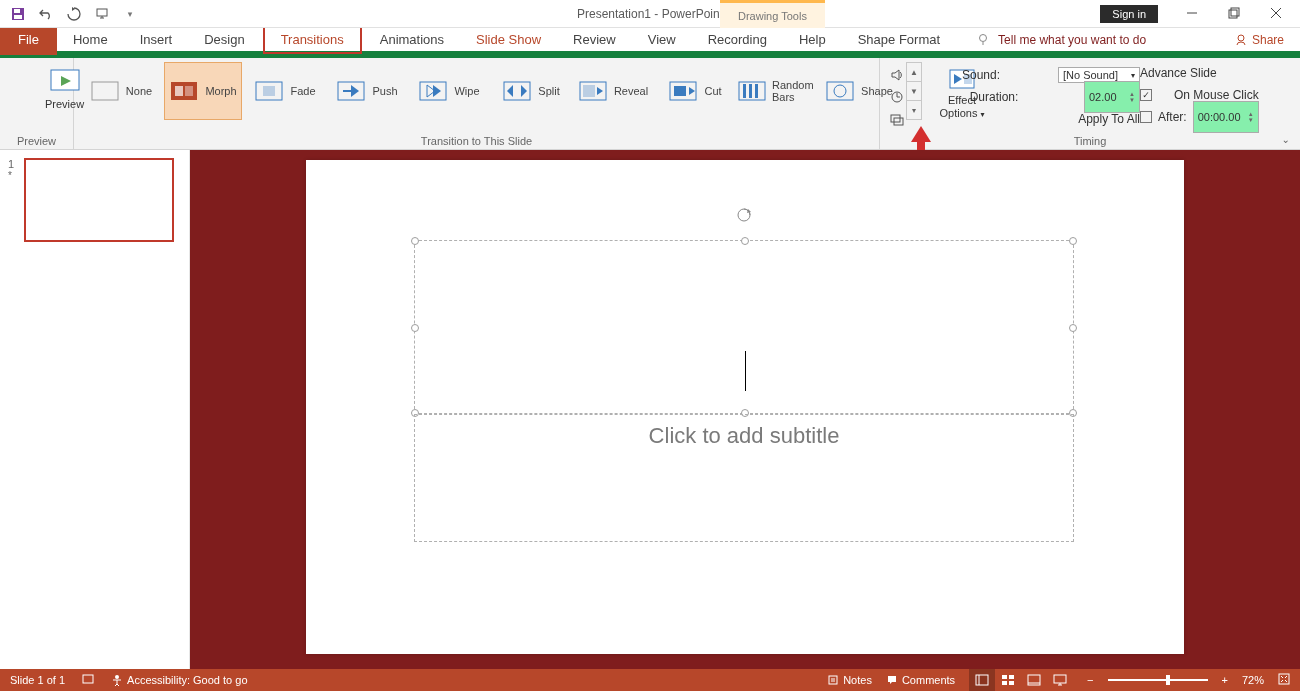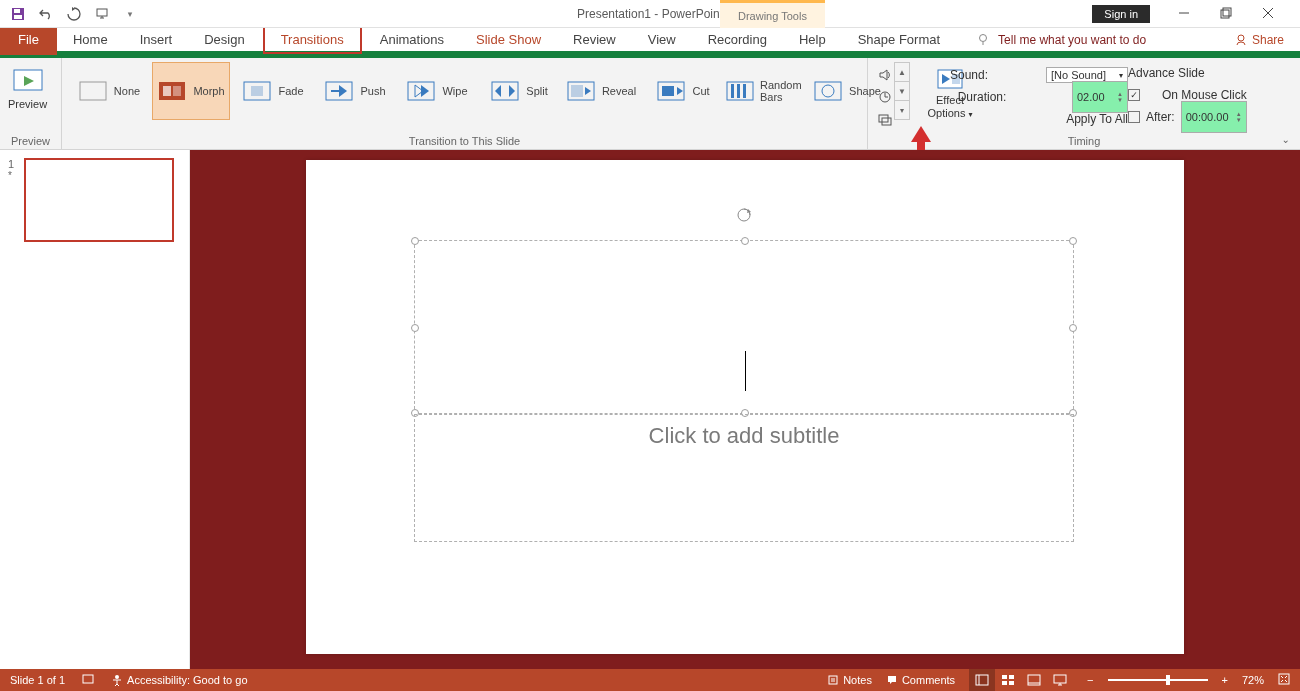--- a/index.html
+++ b/index.html
@@ -5,40 +5,40 @@
 * { margin: 0; padding: 0; box-sizing: border-box; font-family: "Segoe UI", Arial, sans-serif; }
 body { width: 1300px; height: 691px; background: #fff; overflow: hidden; font-size: 12px; color: #333; position: relative; }
 
 
 .titlebar { height: 28px; display: flex; align-items: center; background: #fff; border-bottom: 1px solid #e1e1e1; position: relative; }
 .qat { display: flex; align-items: center; gap: 12px; padding-left: 10px; }
 .qat-item { width: 16px; height: 16px; display: flex; align-items: center; justify-content: center; color: #666; cursor: pointer; }
 .save-icon svg { fill: #7a3e9d; }
 .title-text { position: absolute; left: 50%; transform: translateX(-50%); font-size: 12px; color: #5a5a5a; }
 .drawing-tools { position: absolute; left: 720px; top: 0; height: 28px; display: flex; align-items: center; font-size: 11px; color: #777; background: #fff3e0; padding: 0 18px; border-top: 3px solid #ffb84d; }
-.win-controls { position: absolute; right: 8px; display: flex; align-items: center; gap: 28px; padding-right: 16px; }
+.win-controls { position: absolute; right: 0; display: flex; align-items: center; gap: 28px; padding-right: 16px; }
 .signin { background: #2b2b2b; color: #fff; padding: 3px 12px; font-size: 11px; }
 .win-btn { width: 14px; height: 14px; color: #444; cursor: pointer; }
 
 
 .ribbon-tabs { height: 30px; display: flex; align-items: center; border-bottom: 7px solid #15803d; background: #fff; }
 .tab { padding: 0 16px; height: 30px; display: flex; align-items: center; font-size: 13px; color: #444; cursor: pointer; }
 .tab.file { background: #b7472a; color: #fff; padding: 0 18px; }
 .tab.active { color: #b7472a; border: 2px solid #c0392b; height: 28px; margin: 0 2px; }
 .tab.format { color: #444; }
 .tellme { display: flex; align-items: center; color: #7f1d1d; margin-left: 20px; gap: 8px; }
 .share { position: absolute; right: 16px; color: #b7472a; display: flex; align-items: center; gap: 4px; }
 
 
 .ribbon { height: 92px; display: flex; border-bottom: 1px solid #d4d4d4; background: #f3f3f3; }
 .group { border-right: 1px solid #d4d4d4; display: flex; flex-direction: column; position: relative; }
 .group-label { position: absolute; bottom: 2px; left: 0; right: 0; text-align: center; font-size: 11px; color: #666; }
 .group-body { flex: 1; display: flex; align-items: flex-start; padding: 4px 8px 18px; }
 
-.preview-group { width: 62px; }
+.preview-group { width: 74px; padding-left: 37px; }
 .preview-btn { display: flex; flex-direction: column; align-items: center; gap: 4px; padding-top: 6px; cursor: pointer; }
 .preview-icon { width: 32px; height: 26px; }
 
 .transitions-group { flex: 0 0 auto; width: 806px; }
 .gallery { display: flex; gap: 4px; }
 .gal-item { width: 78px; height: 58px; display: flex; flex-direction: row; align-items: center; justify-content: center; gap: 6px; cursor: pointer; }
 .gal-item.selected { background: #f8d7b8; border: 1px solid #e8a868; }
 .gal-icon { width: 30px; height: 22px; display: flex; align-items: center; justify-content: center; }
 .gal-label { font-size: 11px; color: #444; }
 .gallery-scroll { width: 16px; display: flex; flex-direction: column; border: 1px solid #c8c8c8; margin-left: 4px; }

